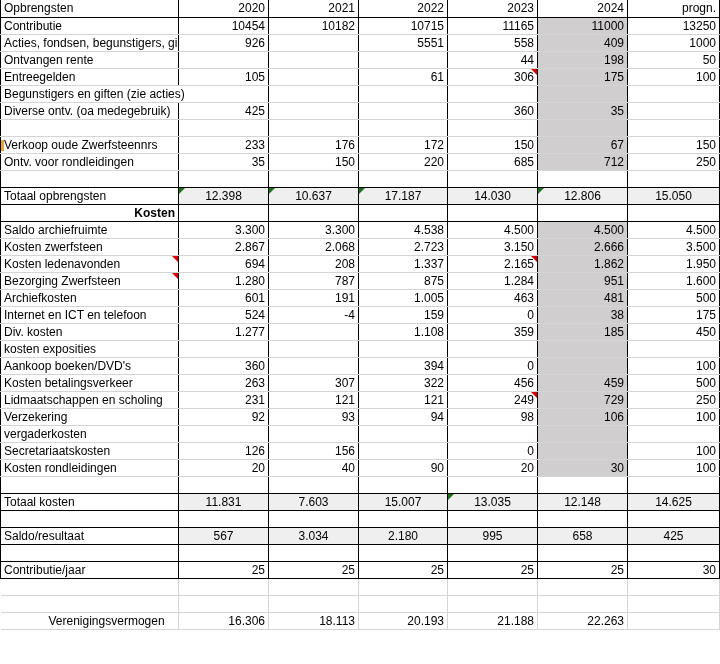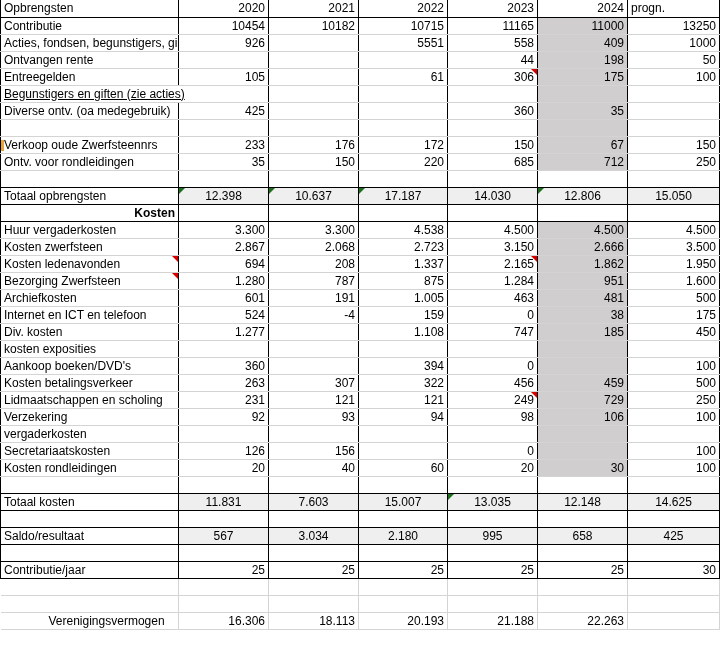--- a/index.html
+++ b/index.html
@@ -21,31 +21,31 @@
   table{border-collapse:collapse;table-layout:fixed;width:719px;}
   td{
     height:17px;padding:0 3px;vertical-align:middle;
     overflow:hidden;white-space:nowrap;position:relative;
     border-right:1px solid var(--border-black);
     border-bottom:1px solid var(--gridline);
     line-height:16px;
   }
   td:first-child{border-left:1px solid var(--border-black);}
   td.num{text-align:right;}
-  td.center{text-align:left;}
+  td.center{text-align:right;}
   tr.bb td{border-bottom-color:var(--border-black);}
   tr.head td, tr.total td, tr.bold td{font-weight:400;}
   tr.section td.label{font-weight:700;text-align:right;}
   tr.total td.num{background:var(--totals-fill);text-align:center;}
   td.gray{background:var(--col2024-fill);}
   td.reg{font-weight:400 !important;}
   tr.tail td{border-right-color:var(--gridline);padding-left:48px;}
   tr.tail td:first-child{border-left:none;}
   td.nrb{border-right:none;}
-  td.ovf{overflow:visible;text-decoration:underline;}
+  td.ovf{overflow:visible;}
   td.ovf span{position:relative;z-index:3;background:transparent;}
   .red-tr{position:absolute;top:0;right:0;width:0;height:0;
     border-left:6px solid transparent;border-top:6px solid var(--red-marker);z-index:2;}
   .green-tl{position:absolute;top:0;left:0;width:0;height:0;
     border-right:6px solid transparent;border-top:6px solid var(--green-marker);z-index:2;}
   .orange-mark{position:absolute;left:0;top:3px;width:3px;height:11px;
     background:var(--orange-marker);z-index:2;}
 </style>
 </head>
 <body>
@@ -172,21 +172,21 @@
       <tr class="section bb">
         <td class="label"><span>Kosten</span></td>
         <td class="num"><span></span></td>
         <td class="num"><span></span></td>
         <td class="num"><span></span></td>
         <td class="num"><span></span></td>
         <td class="num"><span></span></td>
         <td class="num"><span></span></td>
       </tr>
       <tr class="body">
-        <td class="label"><span>Huur vergaderkosten</span></td>
+        <td class="label"><span>Saldo archiefruimte</span></td>
         <td class="num"><span>3.300</span></td>
         <td class="num"><span>3.300</span></td>
         <td class="num"><span>4.538</span></td>
         <td class="num"><span>4.500</span></td>
         <td class="num gray"><span>4.500</span></td>
         <td class="num"><span>4.500</span></td>
       </tr>
       <tr class="body">
         <td class="label"><span>Kosten zwerfsteen</span></td>
         <td class="num"><span>2.867</span></td>
@@ -230,21 +230,21 @@
         <td class="num"><span>159</span></td>
         <td class="num"><span>0</span></td>
         <td class="num gray"><span>38</span></td>
         <td class="num"><span>175</span></td>
       </tr>
       <tr class="body">
         <td class="label"><span>Div. kosten</span></td>
         <td class="num"><span>1.277</span></td>
         <td class="num"><span></span></td>
         <td class="num"><span>1.108</span></td>
-        <td class="num"><span>747</span></td>
+        <td class="num"><span>359</span></td>
         <td class="num gray"><span>185</span></td>
         <td class="num"><span>450</span></td>
       </tr>
       <tr class="body">
         <td class="label"><span>kosten exposities</span></td>
         <td class="num"><span></span></td>
         <td class="num"><span></span></td>
         <td class="num"><span></span></td>
         <td class="num"><span></span></td>
         <td class="num gray"><span></span></td>
@@ -301,21 +301,21 @@
         <td class="num"><span>156</span></td>
         <td class="num"><span></span></td>
         <td class="num"><span>0</span></td>
         <td class="num gray"><span></span></td>
         <td class="num"><span>100</span></td>
       </tr>
       <tr class="body">
         <td class="label"><span>Kosten rondleidingen</span></td>
         <td class="num"><span>20</span></td>
         <td class="num"><span>40</span></td>
-        <td class="num"><span>60</span></td>
+        <td class="num"><span>90</span></td>
         <td class="num"><span>20</span></td>
         <td class="num gray"><span>30</span></td>
         <td class="num"><span>100</span></td>
       </tr>
       <tr class="body bb">
         <td class="label"><span></span></td>
         <td class="num"><span></span></td>
         <td class="num"><span></span></td>
         <td class="num"><span></span></td>
         <td class="num"><span></span></td>

